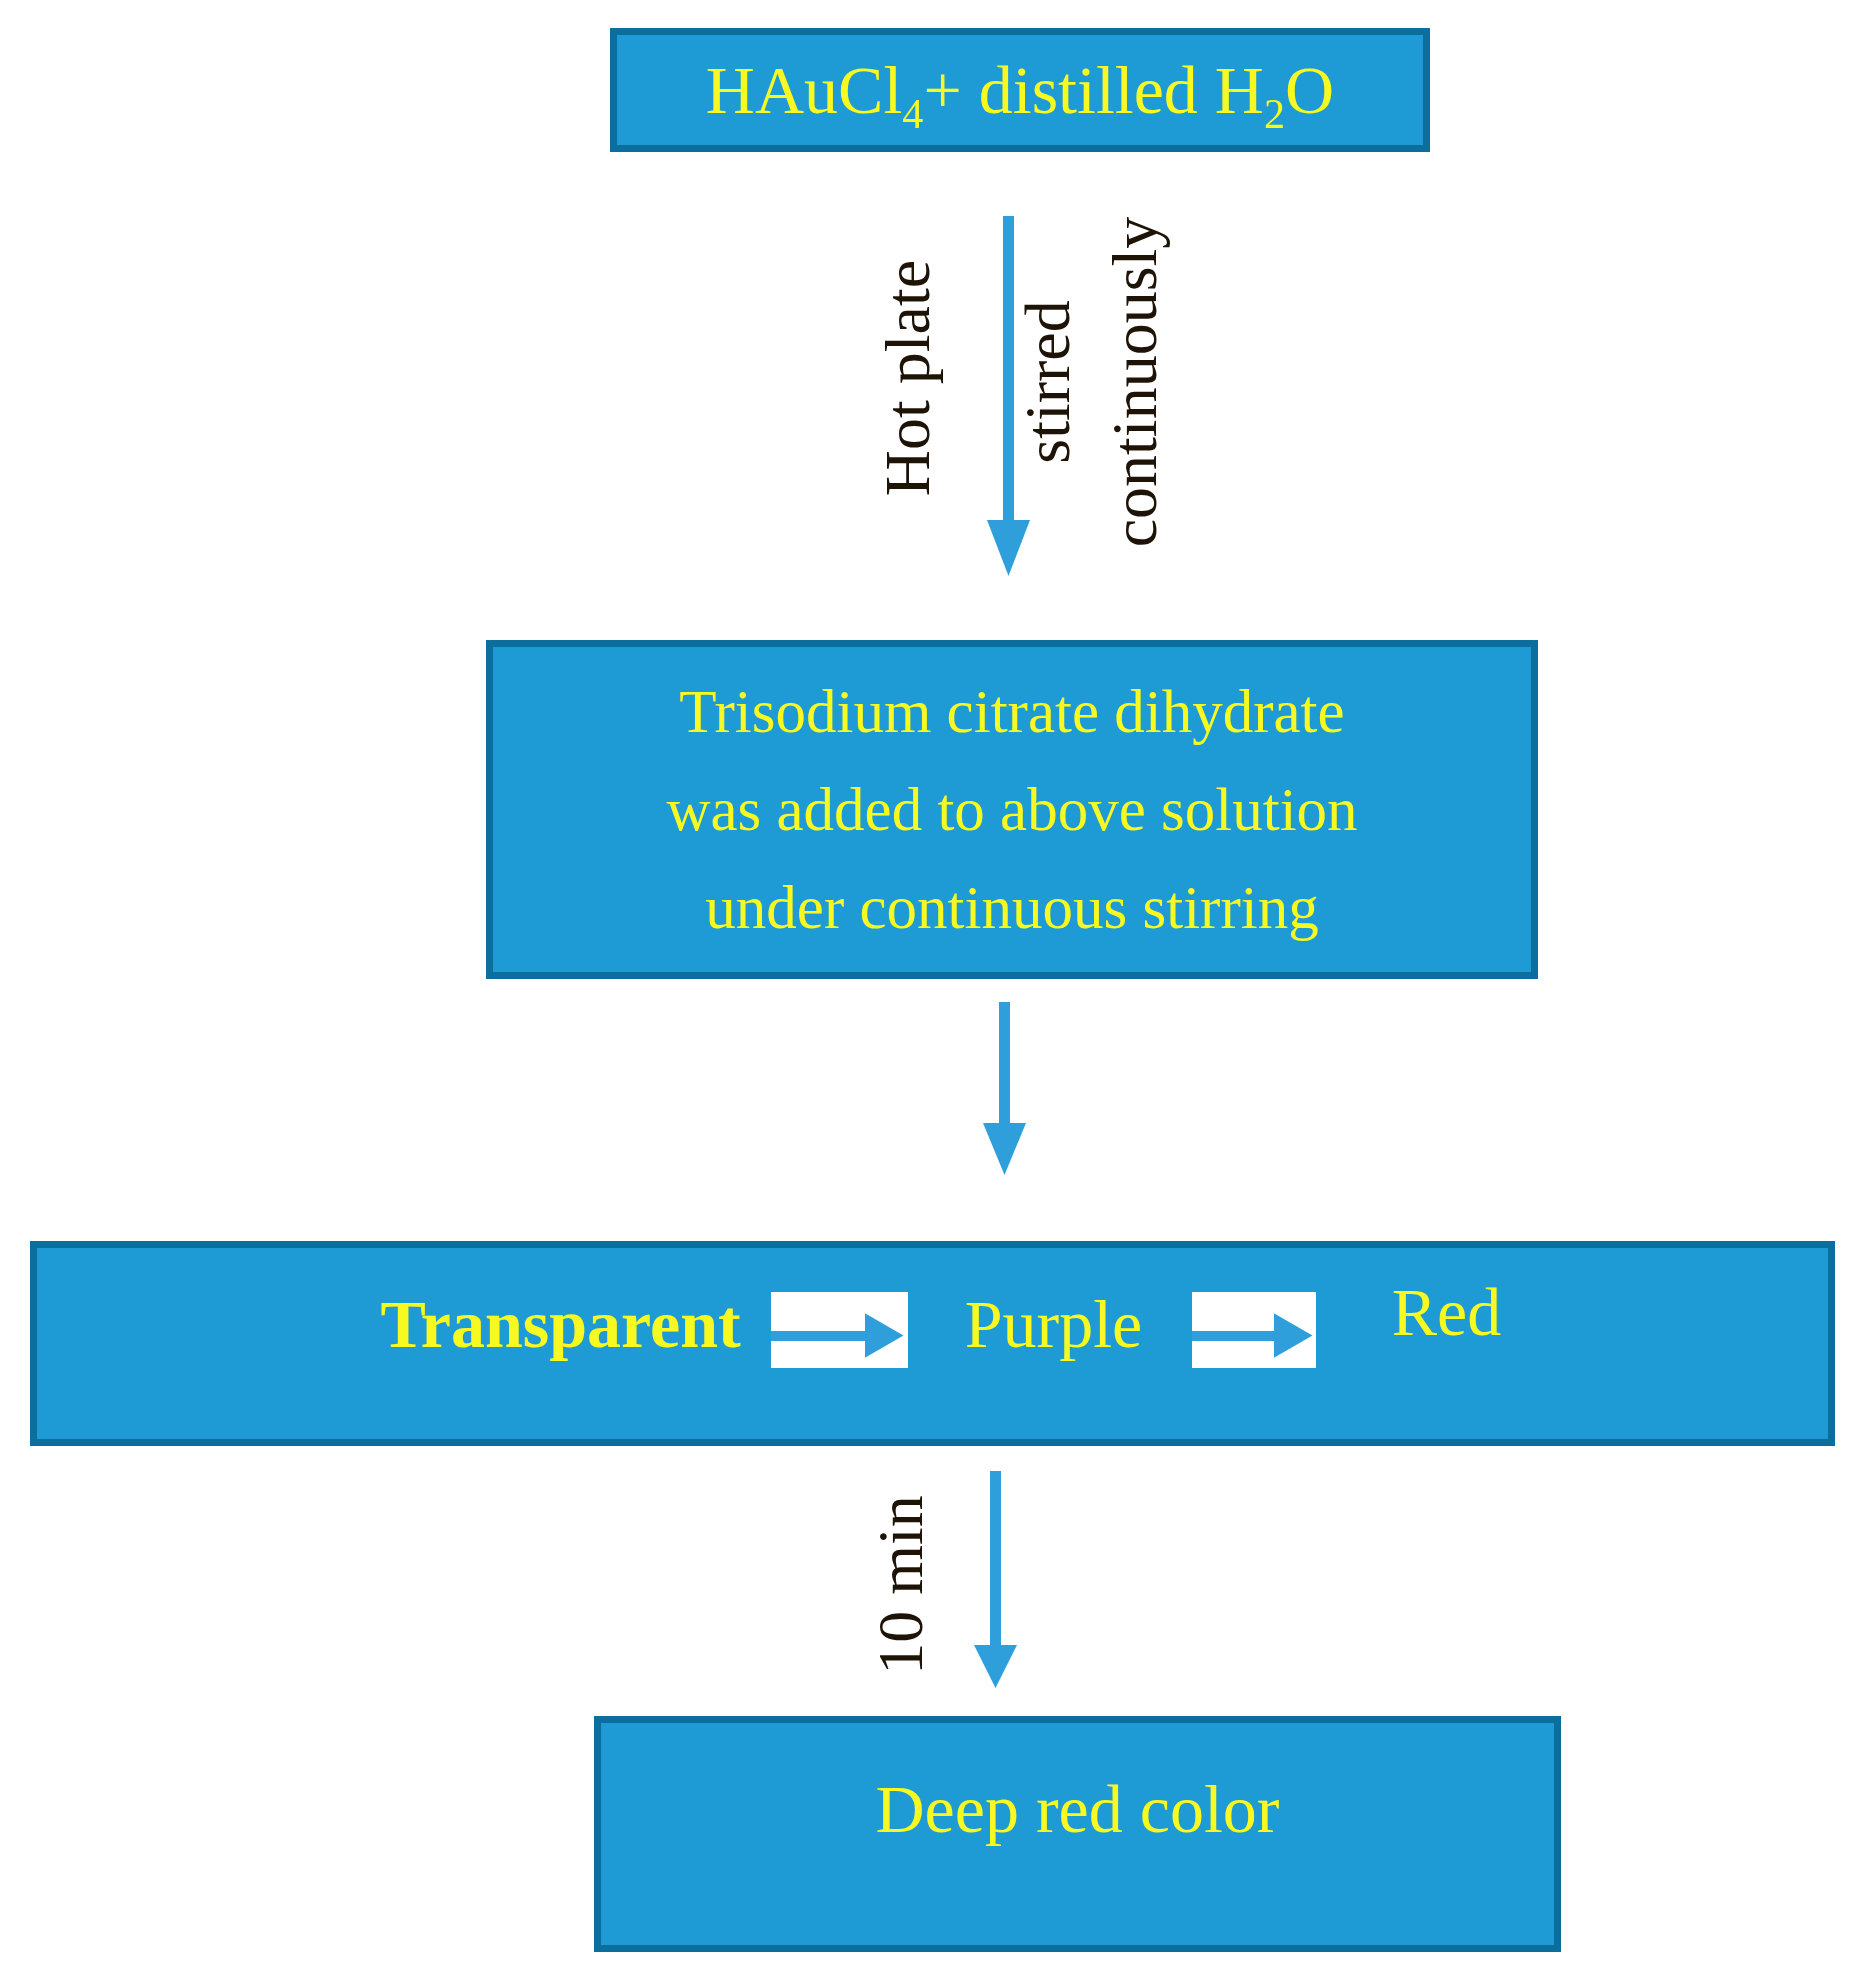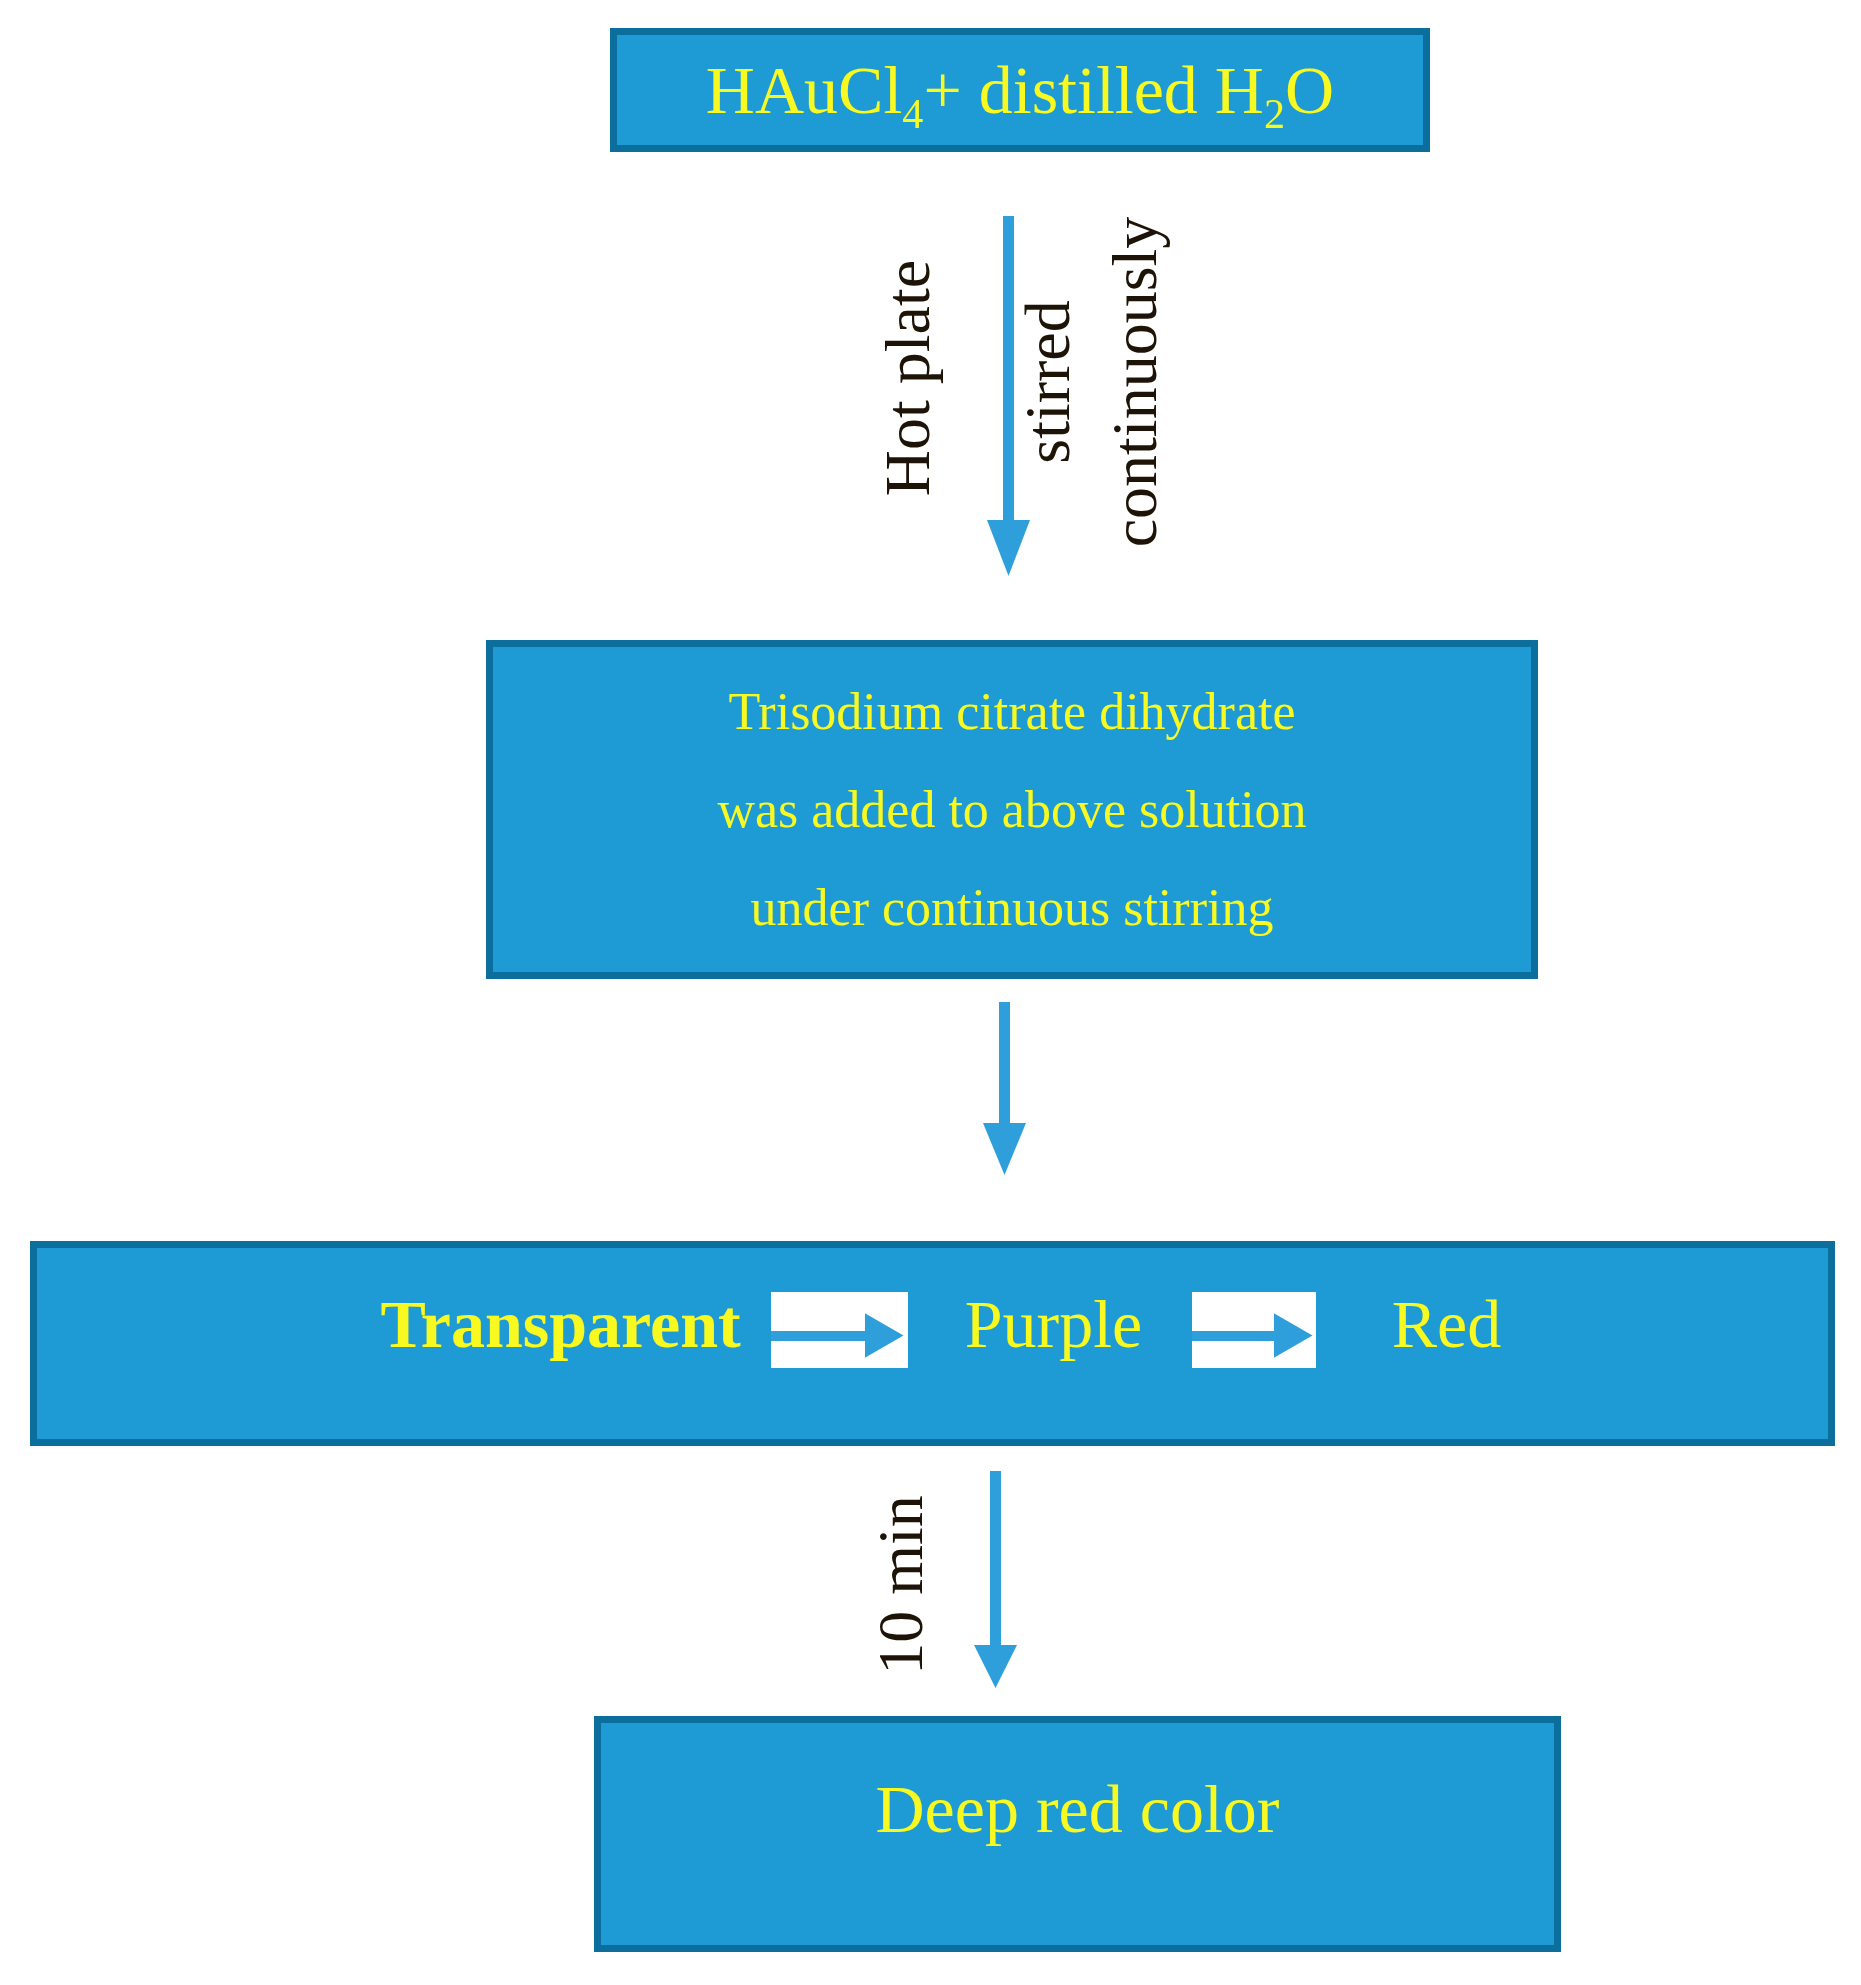--- a/index.html
+++ b/index.html
@@ -24,21 +24,21 @@
     box-sizing:border-box;
     background:var(--box-fill,#1E9BD4);
     border:7.8px solid var(--box-border,#0C6E9C);
     display:flex;align-items:center;justify-content:center;
     color:var(--text-yellow,#F9F922);
   }
   #box-reactants{left:610px;top:28px;width:820px;height:124px;}
   #box-reactants .formula{font-size:68px;white-space:nowrap;line-height:1;}
   .formula sub{font-size:0.62em;line-height:0;}
   #box-process{left:486px;top:640px;width:1052px;height:339px;flex-direction:column;}
-  #box-process .pline{font-size:52px;line-height:98px;white-space:nowrap;text-align:right;}
+  #box-process .pline{font-size:61px;line-height:98px;white-space:nowrap;text-align:right;}
   #box-colorchange{left:29.5px;top:1241px;width:1805px;height:205px;display:block;}
   #box-result{left:594px;top:1716px;width:967px;height:236px;padding-bottom:50px;}
   #box-result .rlabel{font-size:68px;white-space:nowrap;}
 
   
   .vlabel{
     position:absolute;
     color:var(--label-dark,#1D1307);
     font-size:64px;line-height:1.06;
     white-space:nowrap;text-align:center;
@@ -64,21 +64,21 @@
   #arrow3 .head{left:946px;top:1645px;width:43px;height:43px;}
 
   
   .stage{
     position:absolute;font-size:68px;white-space:nowrap;
     transform:translate(-50%,-50%);
     color:var(--text-yellow,#F9F922);
   }
   #stage-transparent{left:524px;top:76px;font-weight:bold;}
   #stage-purple{left:1017px;top:76px;}
-  #stage-red{left:1410px;top:76px;}
+  #stage-red{left:1410px;top:64px;}
   .harrow-box{
     position:absolute;top:44px;height:76px;background:#fff;
   }
   #harrow-box-1{left:734px;width:137px;}
   #harrow-box-2{left:1155px;width:124px;}
   .harrow-box .hshaft{
     position:absolute;left:0;top:39px;height:10.4px;
     background:var(--arrow-blue,#2F9FDC);
   }
   #harrow-box-1 .hshaft{width:94px;}

